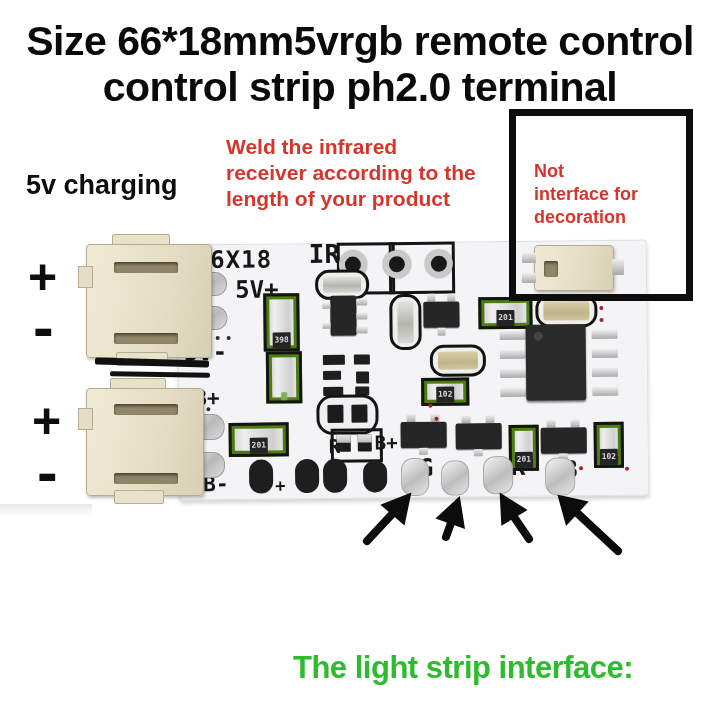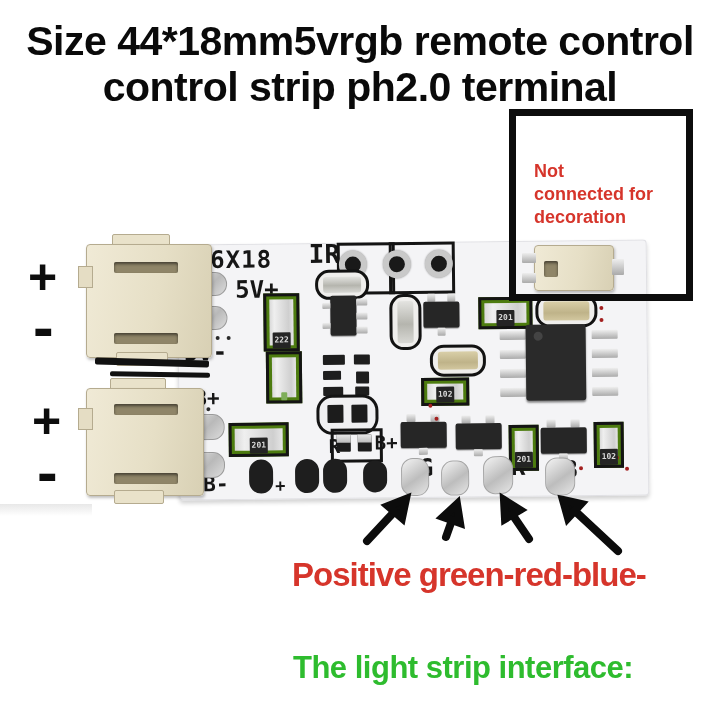--- a/index.html
+++ b/index.html
@@ -76,32 +76,35 @@
   .wire{position:absolute;background:#111;z-index:3;border-radius:2px;}
   .shadow-strip{position:absolute;left:0;top:504px;width:92px;height:12px;z-index:0;
                 background:linear-gradient(180deg,#dedede,rgba(255,255,255,0));opacity:.7;}
   .arrows{position:absolute;left:0;top:0;z-index:5;pointer-events:none;}
 </style>
 </head>
 <body>
 
 <div class="canvas">
 
-  <div class="abs title" style="top:18px;">Size 44*18mm5vrgb remote control</div>
+  <div class="abs title" style="top:18px;">Size 66*18mm5vrgb remote control</div>
   <div class="abs title" style="top:64px;">control strip ph2.0 terminal</div>
 
-
+  <div class="abs note red weld">Weld the infrared
+receiver according to the
+length of your product</div>
+
+  <div class="abs charging">5v charging</div>
 
   <div class="abs pm plus1">+</div>
   <div class="abs pm minus1">-</div>
   <div class="abs pm plus2">+</div>
   <div class="abs pm minus2">-</div>
 
 
-  <div class="abs positive red">Positive green-red-blue-</div>
   <div class="abs lightstrip green">The light strip interface:</div>
 
   <div class="shadow-strip"></div>
 
   <div class="abs pcb">
 
     <div class="silk" style="left:18px;top:4px;font-size:24px;letter-spacing:1px;">36X18</div>
     <div class="silk" style="left:58px;top:34px;font-size:24px;">5V+</div>
     <div class="silk" style="left:6px;top:96px;font-size:24px;">5V-</div>
     <div class="silk" style="left:16px;top:144px;font-size:21px;">B+</div>
@@ -141,21 +144,21 @@
       </div>
     <div class="cap" style="left:358px;top:54px;width:56px;height:27px;">
         <div class="cap-inner tan"></div>
       </div>
     <div class="cap" style="left:252px;top:103px;width:50px;height:26px;">
         <div class="cap-inner tan"></div>
       </div>
 
     <div class="resbox" style="left:86px;top:50px;width:30px;height:52px;">
       <div class="resbody"></div>
-      <span class="resband">222</span>
+      <span class="resband">398</span>
     </div>
     <div class="resbox" style="left:301px;top:56px;width:48px;height:26px;">
       <div class="resbody"></div>
       <span class="resband">201</span>
     </div>
     <div class="resbox" style="left:50px;top:179px;width:54px;height:28px;">
       <div class="resbody"></div>
       <span class="resband">201</span>
     </div>
     <div class="resbox" style="left:243px;top:136px;width:42px;height:22px;">
@@ -282,21 +285,21 @@
     <div class="leg" style="left:-12px;top:12px;width:14px;height:10px;"></div>
     <div class="leg" style="left:-12px;top:32px;width:14px;height:10px;"></div>
     <div class="leg" style="left:78px;top:18px;width:12px;height:16px;"></div>
   </div>
 
   <div class="wire" style="left:95px;top:359px;width:114px;height:7px;transform:rotate(1.5deg);"></div>
   <div class="wire" style="left:110px;top:372px;width:100px;height:5px;transform:rotate(1deg);"></div>
 
   <div class="abs notbox">
     <div class="abs note red notbox-text">Not
-connected for
+interface for
 decoration</div>
   </div>
 
   <svg class="arrows" width="720" height="720" viewBox="0 0 720 720">
     <g stroke="#0c0c0c" stroke-width="8" stroke-linecap="round" fill="#0c0c0c">
       <line x1="367" y1="541" x2="395" y2="511"></line>
       <polygon points="406,499 402,518 388,506"></polygon>
       <line x1="446" y1="537" x2="452" y2="520"></line>
       <polygon points="457,504 460,523 443,517"></polygon>
       <line x1="529" y1="539" x2="512" y2="514"></line>

